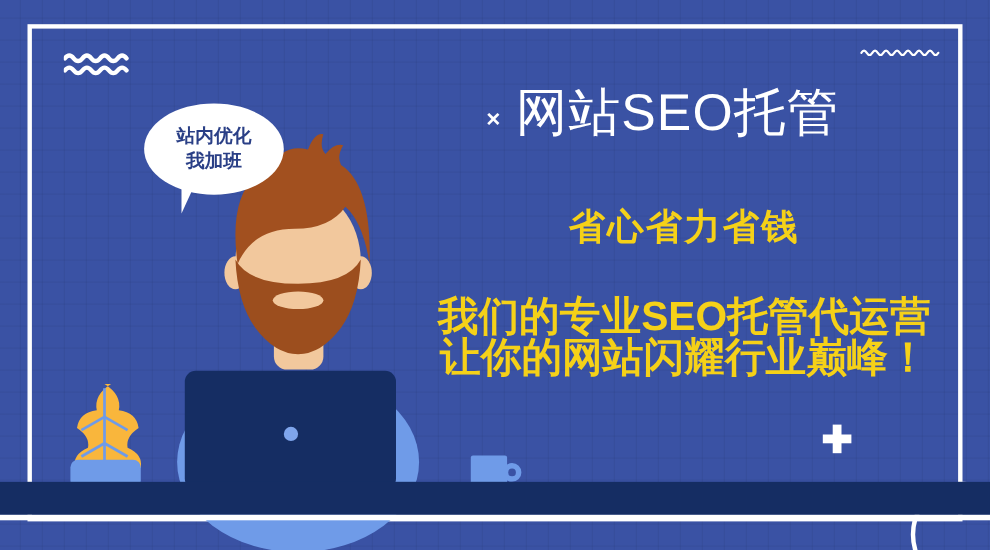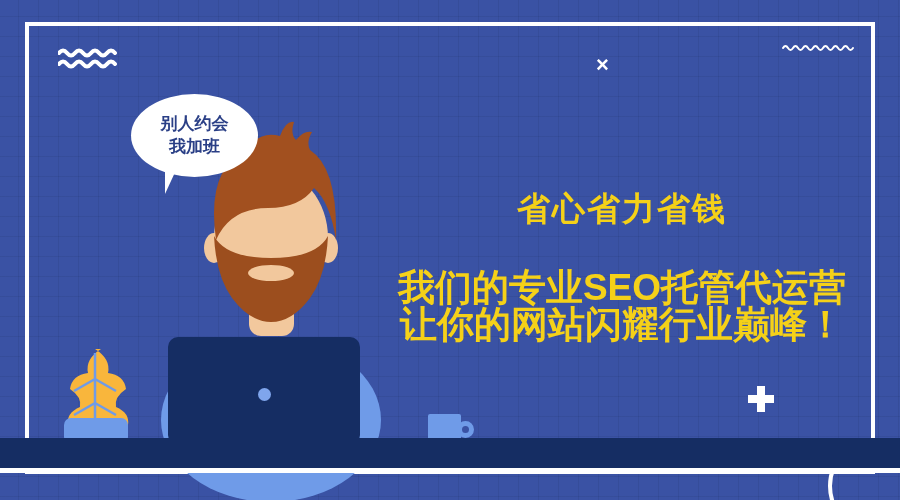--- a/index.html
+++ b/index.html
@@ -140,21 +140,21 @@
     top: 192px;
     width: 500px;
     text-align: center;
     color: #f5d118;
   }
   .slogan {
     font-weight: bold;
     white-space: nowrap;
     line-height: 1;
   }
-  .slogan.s1 { font-size: 33px; letter-spacing: 2px; }
+  .slogan.s1 { font-size: 33px; letter-spacing: 2px; font-family: Liberation Mono, monospace; }
   .slogan.s2 { font-size: 37px; margin-top: 44px; letter-spacing: 0px; }
   .slogan.s3 { font-size: 37px; letter-spacing: 0px; }
 
   
   .bubble {
     position: absolute;
     left: 131px;
     top: 94px;
     width: 127px;
     height: 83px;
@@ -282,20 +282,21 @@
     <path d="M1 6 q2.5 -4 5 0 t5 0 t5 0 t5 0 t5 0 t5 0 t5 0 t5 0 t5 0 t5 0 t5 0 t5 0 t5 0 t5 0" fill="none" stroke="#ffffff" stroke-width="2" stroke-linecap="round"></path>
   </svg>
 
   <div class="corner-circle"></div>
   <div class="dot-circle"></div>
   <div class="plus-mark"></div>
 
   <div class="headline-block">
     <div class="title-row">
       <span class="title-x">×</span>
+      <h1 class="main-title">网站SEO托管</h1>
     </div>
   </div>
 
   <div class="slogans">
     <div class="slogan s1">省心省力省钱</div>
     <div class="slogan s2">我们的专业SEO托管代运营</div>
     <div class="slogan s3">让你的网站闪耀行业巅峰！</div>
   </div>
 
   <svg class="person" viewBox="0 0 900 500">
@@ -312,21 +313,21 @@
     <path d="M214 236 q2 40 18 62 q18 24 39 24 q21 0 39 -24 q16 -22 18 -62 q-12 22 -57 22 q-45 0 -57 -22 z" fill="#9c4e1e"></path>
 
     <ellipse cx="271" cy="273" rx="23" ry="8" fill="#f2c89d"></ellipse>
 
     <path d="M216 240 q-10 -72 30 -88 q12 -22 34 -16 q6 -16 14 -14 q-4 12 2 18 q8 -10 16 -8 q-6 10 -2 18
              q28 18 26 90 q-6 -38 -22 -52 q-14 20 -46 20 q-38 0 -52 32 z" fill="#a2501f"></path>
   </svg>
 
   <div class="bubble-tail"></div>
   <div class="bubble">
-    <span>别人约会</span>
+    <span>站内优化</span>
     <span>我加班</span>
   </div>
 
   <div class="laptop-lid"></div>
   <div class="laptop-logo"></div>
 
   <div class="mug-handle"></div>
   <div class="mug-body"></div>
 
   <svg class="plant" viewBox="0 0 95 105">

